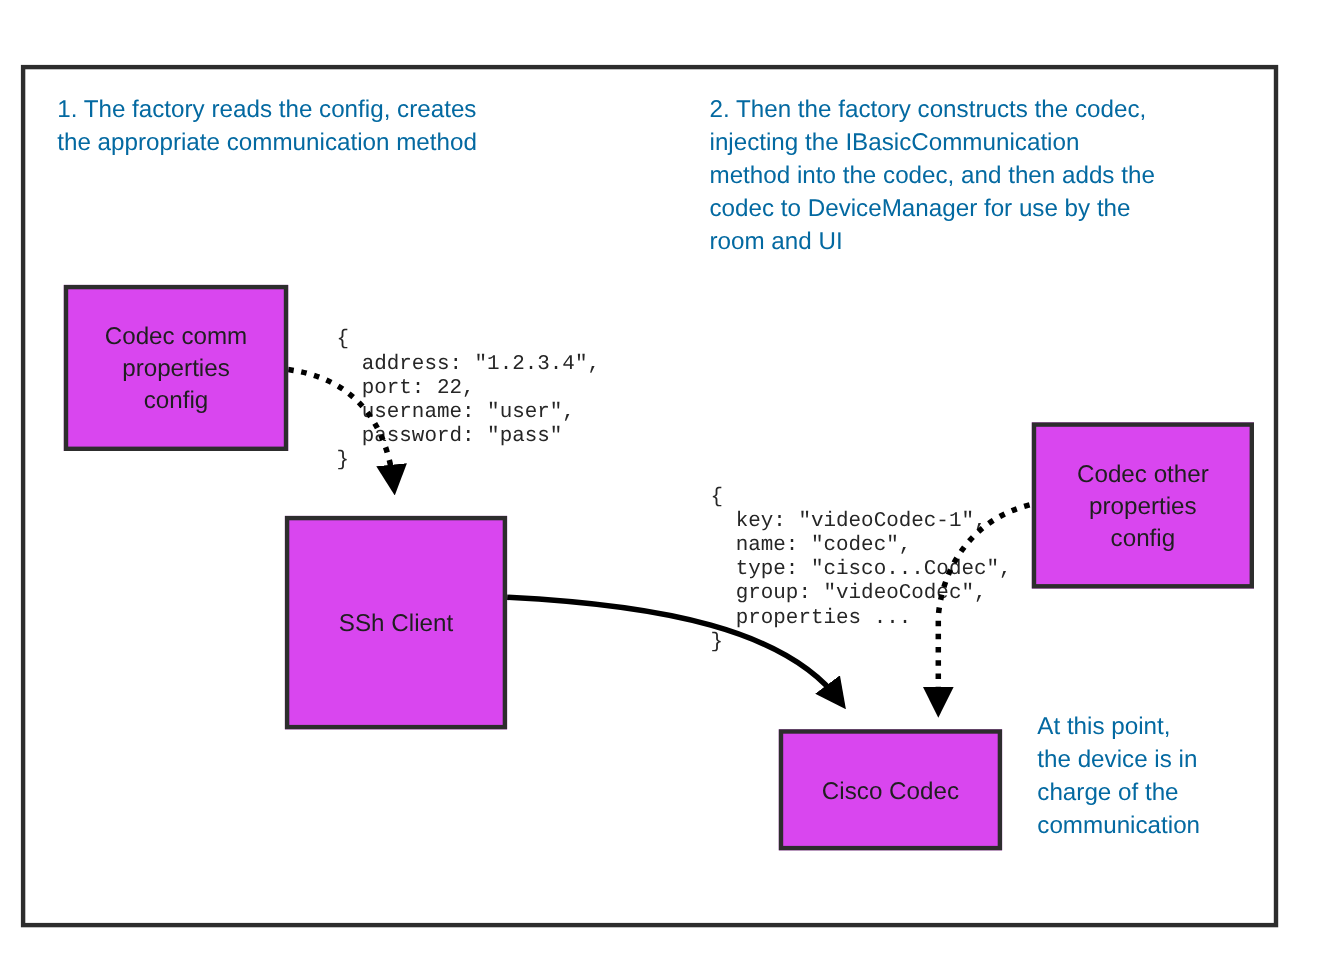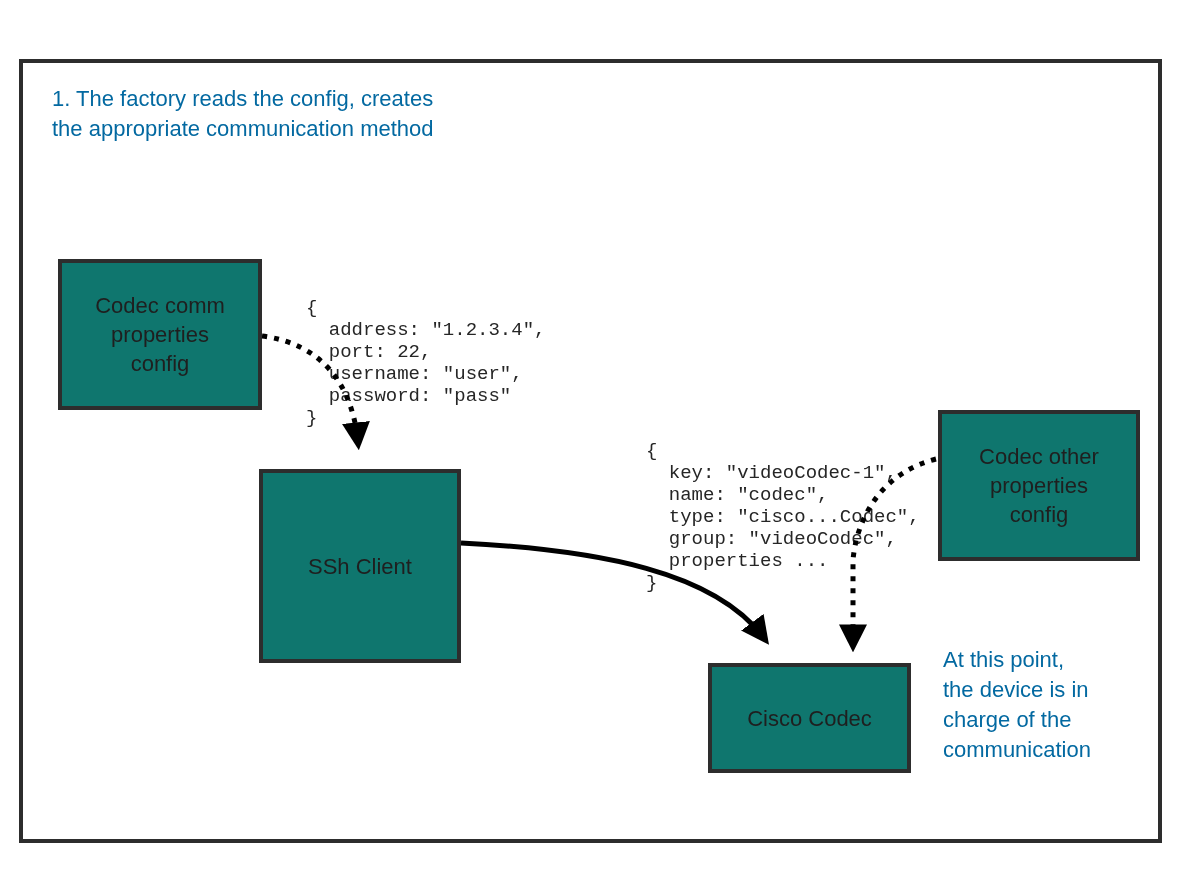--- a/index.html
+++ b/index.html
@@ -30,21 +30,21 @@
     position: absolute;
     white-space: pre-line;
     font-size: 22px;
     line-height: 30px;
     color: #0369a1;
   }
   .dbox {
     position: absolute;
     border: 4px solid #2d2d2d;
     box-sizing: border-box;
-    background: #0f766e;
+    background: #d946ef;
     display: flex;
     align-items: center;
     justify-content: center;
     text-align: center;
     font-size: 22px;
     line-height: 29px;
     white-space: pre-line;
     color: #1f1f1f;
     z-index: 3;
   }
@@ -59,38 +59,43 @@
     z-index: 1;
   }
   .arrows {
     position: absolute;
     left: 0;
     top: 0;
     z-index: 2;
   }
   #box-codec-comm   { left: 58px;  top: 259px; width: 204px; height: 151px; }
   #box-ssh-client   { left: 259px; top: 469px; width: 202px; height: 194px; }
-  #box-codec-other  { left: 938px; top: 384px; width: 202px; height: 151px; margin-top: 26px; }
+  #box-codec-other  { left: 938px; top: 384px; width: 202px; height: 151px; }
   #box-cisco-codec  { left: 708px; top: 663px; width: 203px; height: 110px; }
   #note-step1    { left: 52px;  top: 84px;  width: 480px; }
   #note-step2    { left: 645px; top: 84px;  width: 490px; }
   #note-endpoint { left: 943px; top: 645px; width: 210px; }
   #code-comm-properties  { left: 306px; top: 297px; }
   #code-codec-properties { left: 646px; top: 440px; }
 </style>
 </head>
 <body>
 
 <div class="canvas">
 
   <div class="frame"></div>
 
   <div class="note" id="note-step1">1. The factory reads the config, creates
 the appropriate communication method</div>
 
+  <div class="note" id="note-step2">2. Then the factory constructs the codec,
+injecting the IBasicCommunication
+method into the codec, and then adds the
+codec to DeviceManager for use by the
+room and UI</div>
 
   <div class="note" id="note-endpoint">At this point,
 the device is in
 charge of the
 communication</div>
 
   <pre class="code" id="code-comm-properties">{
   address: "1.2.3.4",
   port: 22,
   username: "user",

